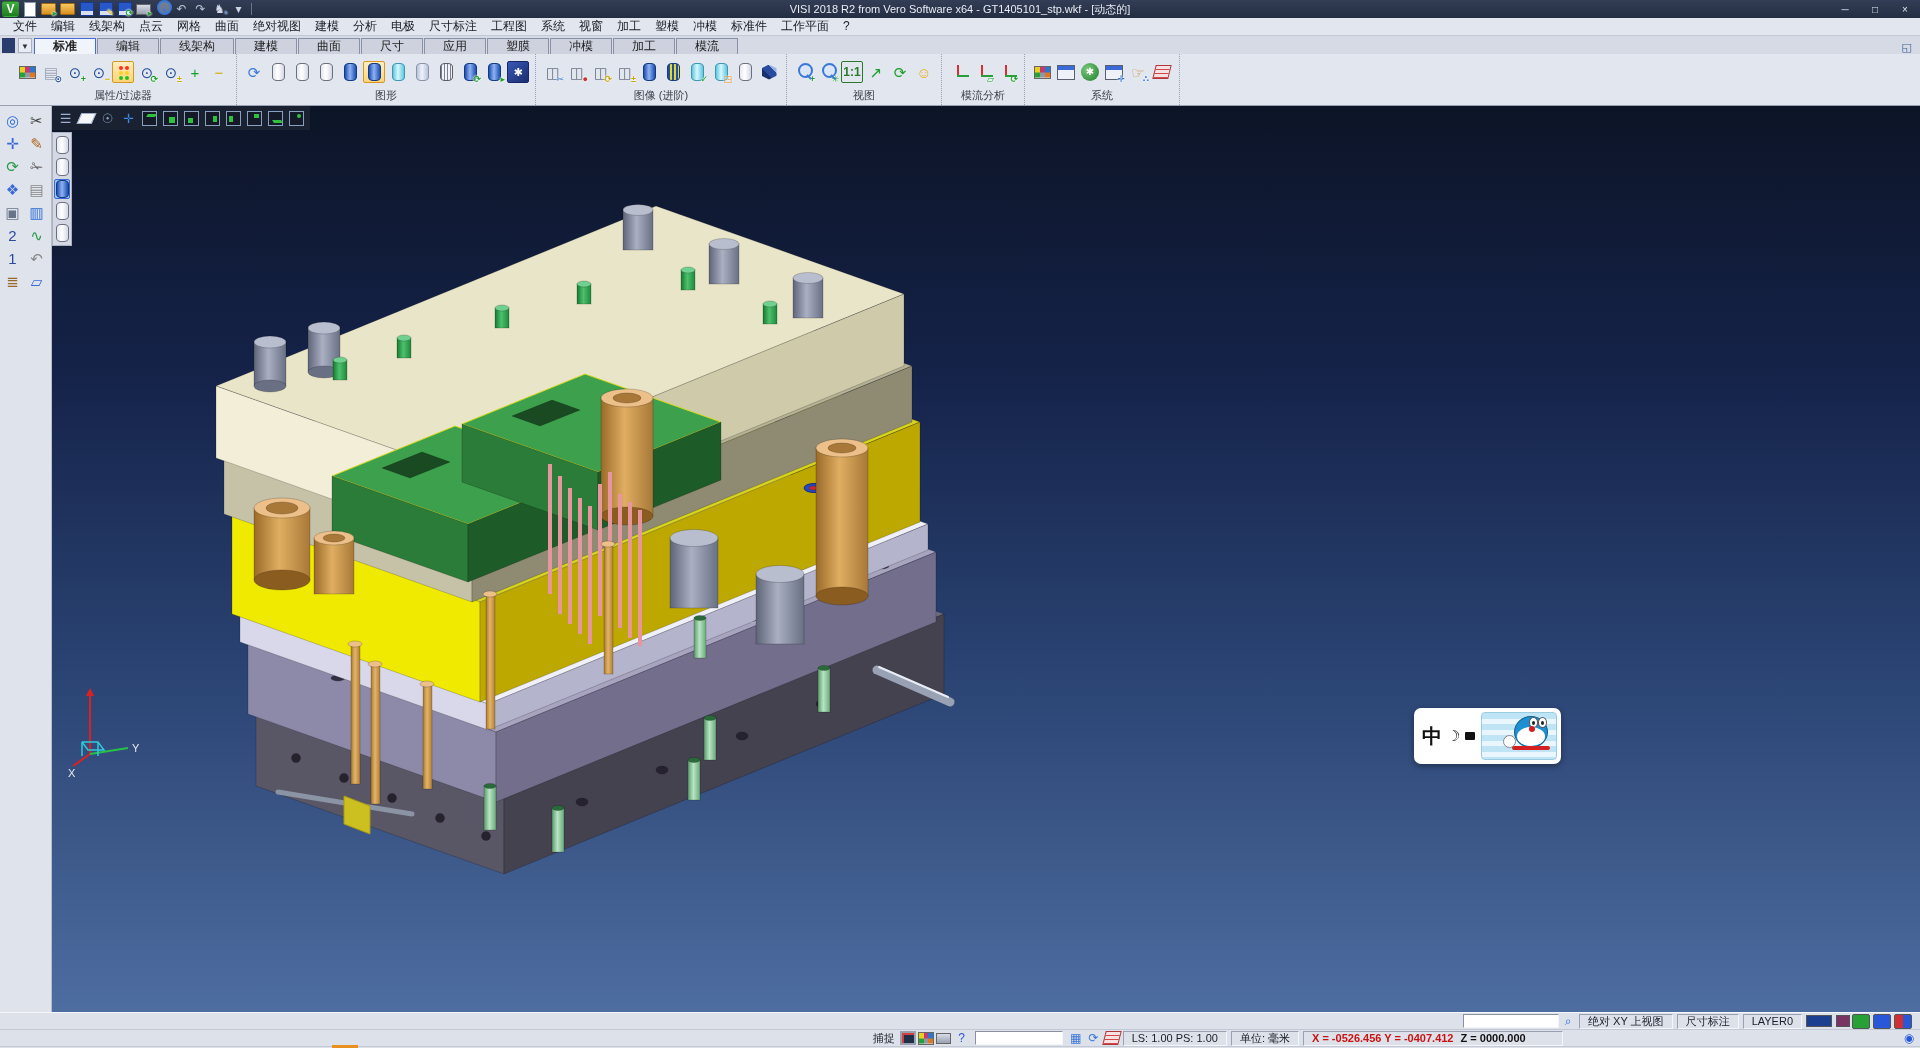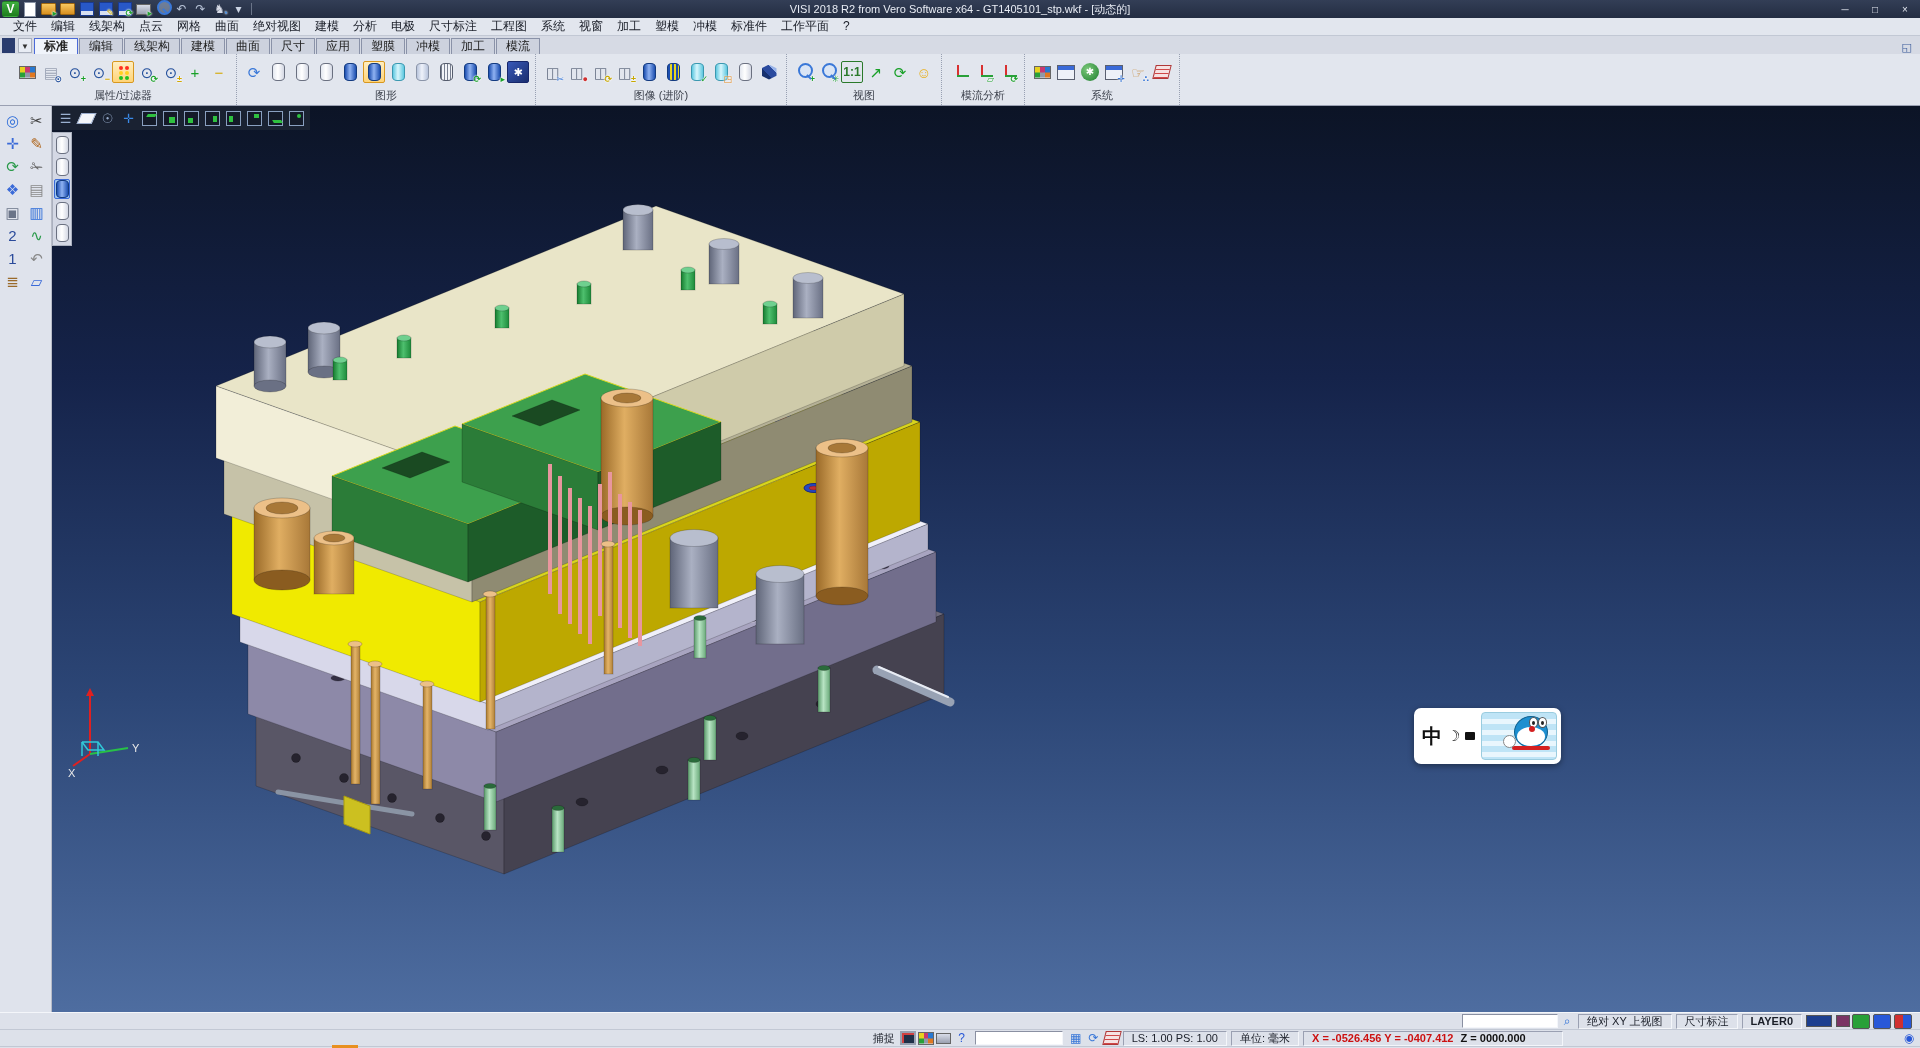--- a/index.html
+++ b/index.html
@@ -16,21 +16,21 @@
   .vsep { width:1px; height:12px; background:#6a7488; margin:0 4px; }
 
   
   #menubar { height:18px; background:#e2e6ee; display:flex; align-items:center; border-bottom:1px solid #c2c8d4; padding-left:6px; }
   .menu-item { padding:0 7px; font-size:12px; color:#1a1e28; height:17px; line-height:17px; }
 
   
   #tabbar { height:18px; background:#d6dae4; display:flex; align-items:flex-end; padding-left:2px; }
   #tab-square { width:13px; height:15px; background:#2a3c6e; margin:0 3px 1px 0; }
   #tab-dd { width:14px; height:15px; margin:0 2px 1px 0; text-align:center; font-size:8px; line-height:15px; color:#333; border:1px solid #aab0be; background:#e8ecf4; }
-  .tab { padding:0 9px; height:16px; line-height:15px; font-size:12px; background:#cdd2de; border:1px solid #8a92a8; border-bottom:none; margin-right:1px; color:#222; }
+  .tab { padding:0 18px; height:16px; line-height:15px; font-size:12px; background:#cdd2de; border:1px solid #8a92a8; border-bottom:none; margin-right:1px; color:#222; }
   .tab.active { background:#f0f4fb; border-color:#4a6ad8; font-weight:bold; }
   #tab-winctl { margin-left:auto; margin-right:8px; font-size:11px; color:#3a5a9a; }
 
   
   #ribbon { height:52px; background:#e2e6ee; border-bottom:1px solid #9aa0b2; display:flex; align-items:stretch; padding-left:10px; }
   .rgroup { display:flex; flex-direction:column; justify-content:flex-start; border-right:1px dotted #98a0b2; padding:2px 6px 0 6px; }
   .ricons { display:flex; gap:2px; align-items:center; height:32px; }
   .rlabel { text-align:center; font-size:11px; color:#3a3f4a; height:15px; line-height:15px; }
 
   
@@ -123,21 +123,21 @@
   
   #statusbar { border-top:1px solid #f4f6fa; background:#dde1ea; }
   .srow { height:17px; display:flex; align-items:center; font-size:11px; color:#1a1e28; border-bottom:1px solid #c2c8d4; padding:0 2px; }
   .seg { border:1px solid; border-color:#9aa0b2 #f4f6fa #f4f6fa #9aa0b2; padding:0 8px; height:15px; line-height:13px; margin:0 2px; white-space:nowrap; }
   .sunken-input { border:1px solid; border-color:#8a90a2 #f4f6fa #f4f6fa #8a90a2; background:#fff; height:14px; font-size:11px; padding:0 3px; font-family:inherit; }
   .flex1 { flex:1; }
   .srow .icon { width:18px; height:15px; }
   .srow .icon .g { font-size:12px; }
   #coords-xy { color:var(--accent-red,#cc1111); font-weight:bold; }
   #coords-z { color:#111; font-weight:bold; margin-left:4px; }
-  #layer-label { font-weight:bold; }
+  #layer-label { font-weight:normal; }
   #swatch-primary { width:26px; height:12px; border:1px solid #555; margin:0 2px; }
   #swatch-secondary { width:14px; height:12px; border:1px solid #555; margin:0 2px; }
   #mini-icons { display:flex; gap:3px; margin:0 6px 0 auto; }
   #orange-sliver { position:absolute; left:332px; bottom:0; width:26px; height:3px; background:#e89020; z-index:50; }
 </style>
 </head>
 <body>
 
 <div id="titlebar">
   <div id="qa-icons" class="i16">

